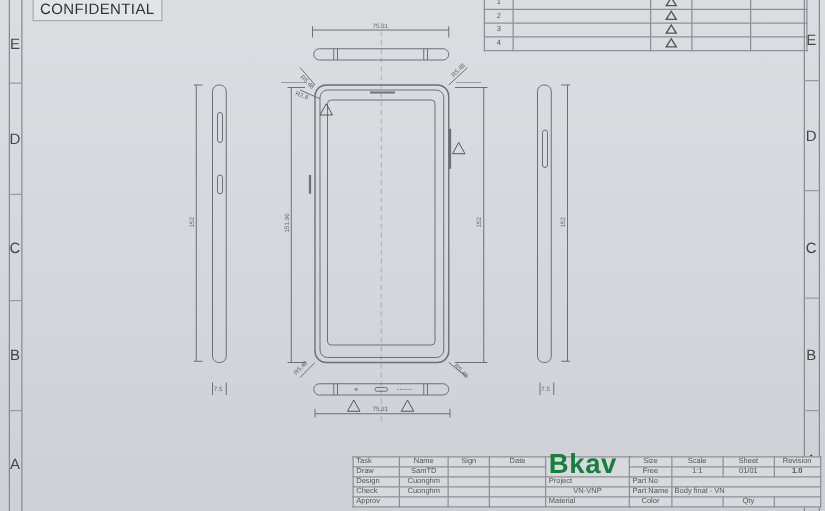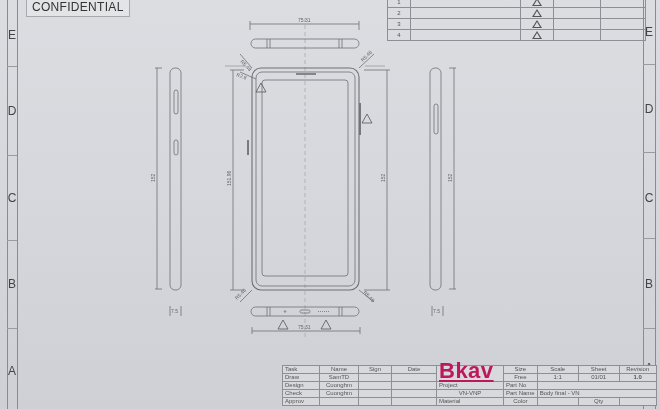--- a/index.html
+++ b/index.html
@@ -10,21 +10,21 @@
   .zone-tick{position:absolute;height:1px;background:#9a9ba0;}
   .zone-label{position:absolute;font-size:12px;color:#444;width:12px;text-align:center;}
   .confidential{position:absolute;left:26px;top:-3px;padding:2px 5px;background:#e3e4e7;border:1px solid #a8a9ae;font-size:12px;letter-spacing:0.3px;color:#333;}
   table{border-collapse:collapse;}
   .rev-table{position:absolute;left:387px;top:-4px;font-size:6px;color:#555;}
   .rev-table td{border:1px solid #8e8f94;height:10px;padding:0 2px;}
   .tri{display:inline-block;width:0;height:0;border-left:5px solid transparent;border-right:5px solid transparent;border-bottom:8px solid #555;position:relative;}
   .tri::after{content:"";position:absolute;left:-3px;top:2px;border-left:3px solid transparent;border-right:3px solid transparent;border-bottom:5px solid #dcdde1;}
   .tb{position:absolute;left:282px;top:365px;font-size:6px;color:#555;background:#d8d9dd;}
   .tb td{border:1px solid #8e8f94;height:7px;padding:0 2px;line-height:7px;white-space:nowrap;}
-  .logo{font-size:22px;font-weight:bold;color:#be185d;letter-spacing:0.5px;text-decoration:underline;}
+  .logo{font-size:22px;font-weight:bold;color:#15803d;letter-spacing:0.5px;}
   svg{position:absolute;left:0;top:0;}
 </style>
 </head>
 <body>
 
 <div class="sheet">
 
   <div class="frame-l"></div>
   <div class="zone-tick" style="left:7px;top:66px;width:10px;"></div>
   <div class="zone-tick" style="left:7px;top:155px;width:10px;"></div>

